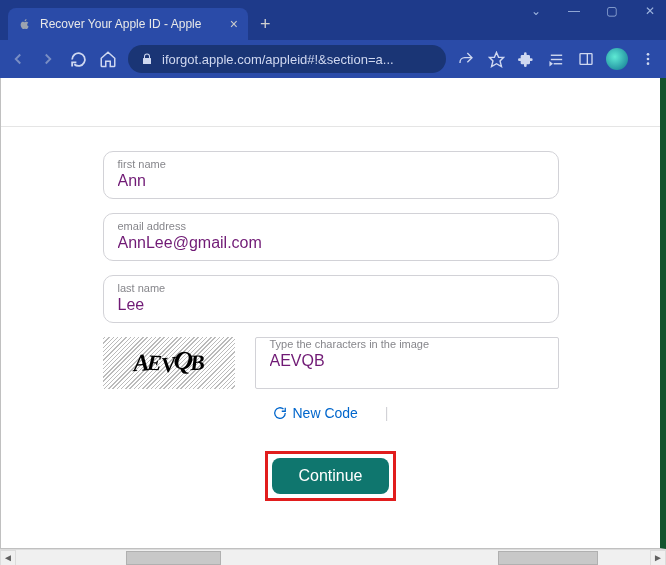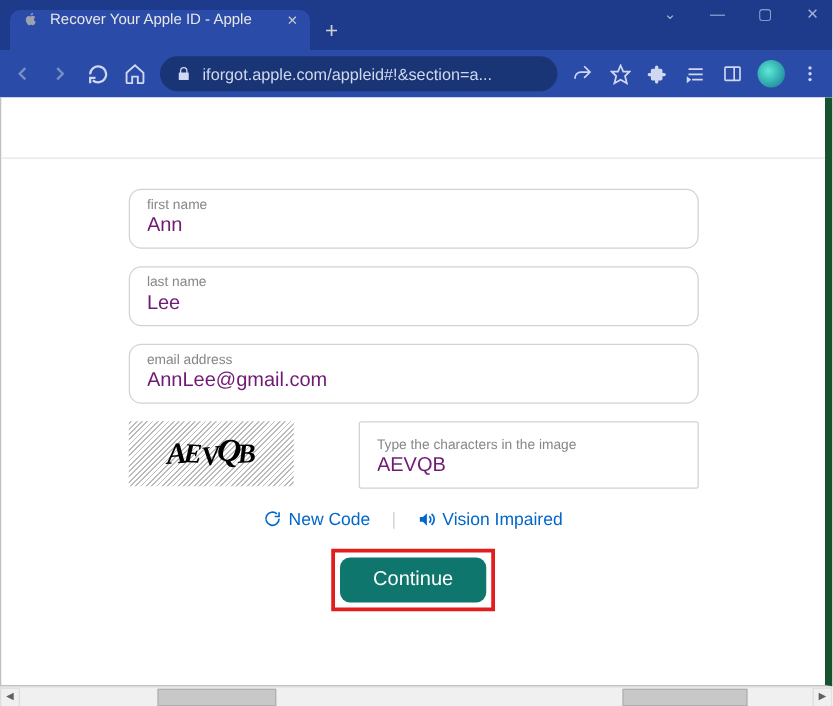--- a/index.html
+++ b/index.html
@@ -17,21 +17,21 @@
     display: flex;
     align-items: flex-end;
     padding-left: 8px;
     position: relative;
   }
   .tab {
     background: #2a4ba8;
     border-radius: 8px 8px 0 0;
     height: 32px;
     display: flex;
-    align-items: flex-start;
+    align-items: center;
     padding: 0 10px;
     gap: 8px;
     min-width: 240px;
     color: #e8e8e8;
     font-size: 12px;
   }
   .tab-title { flex: 1; white-space: nowrap; overflow: hidden; text-overflow: ellipsis; }
   .tab-icon {
     width: 14px; height: 14px;
     color: #9ca3af;
@@ -162,31 +162,30 @@
   }
   .captcha-text span:nth-child(1){transform:rotate(-4deg) scale(1.1);display:inline-block;}
   .captcha-text span:nth-child(2){transform:rotate(3deg);display:inline-block;}
   .captcha-text span:nth-child(3){transform:rotate(-6deg) translateY(2px);display:inline-block;}
   .captcha-text span:nth-child(4){transform:rotate(8deg) scale(1.2) translateY(-2px);display:inline-block;}
   .captcha-text span:nth-child(5){transform:rotate(-3deg);display:inline-block;}
   .captcha-field {
     flex: 1;
     border: 1px solid #d2d2d7;
     border-radius: 2px;
-    padding: 12px 14px 8px;
-    margin-left: 32px;
+    padding: 0 14px 8px;
   }
   .captcha-links {
     display: flex;
     justify-content: center;
     align-items: center;
-    gap: 17px;
+    gap: 27px;
     font-size: 14px;
     color: #06c;
-    margin-bottom: 16px;
+    margin-bottom: 30px;
   }
   .captcha-links .sep {
     color: #d2d2d7;
   }
   .link {
     display: flex;
     align-items: center;
     gap: 5px;
     cursor: pointer;
   }
@@ -323,27 +322,27 @@
 <div class="content-outer">
   <hr class="hr-top">
   <div class="form-wrap">
 
     <div class="field">
       <div class="field-label">first name</div>
       <input class="field-value" value="Ann" style="">
     </div>
 
     <div class="field">
+      <div class="field-label">email address</div>
+      <input class="field-value" value="AnnLee@gmail.com" style="">
+    </div>
+
+    <div class="field">
       <div class="field-label">last name</div>
       <input class="field-value" value="Lee" style="">
-    </div>
-
-    <div class="field">
-      <div class="field-label">email address</div>
-      <input class="field-value" value="AnnLee@gmail.com" style="">
     </div>
 
     <div class="captcha-row">
       <div class="captcha-img">
         <span class="captcha-text"><span>A</span><span>E</span><span>V</span><span>Q</span><span>B</span></span>
       </div>
       <div class="captcha-field">
         <div class="field-label">Type the characters in the image</div>
         <input class="field-value" value="AEVQB" style="">
       </div>
@@ -353,30 +352,20 @@
       <div class="link">
         <span class="link-icon">
           <svg viewBox="0 0 24 24" width="14" height="14" fill="none" stroke="currentColor" stroke-width="2.2">
               <path d="M21 12a9 9 0 1 1-3-6.7"></path>
               <polyline points="21 3 21 9 15 9"></polyline>
             </svg>
         </span>
         <span>New Code</span>
       </div>
       <span class="sep">|</span>
-      <div class="link">
-        <span class="link-icon">
-          <svg viewBox="0 0 24 24" width="15" height="15" fill="none" stroke="currentColor" stroke-width="2.2">
-              <path d="M3 9v6h4l5 5V4L7 9H3z" fill="currentColor" stroke="none"></path>
-              <path d="M15 8a5 5 0 0 1 0 8"></path>
-              <path d="M18 5a9 9 0 0 1 0 14"></path>
-            </svg>
-        </span>
-        <span>Vision Impaired</span>
-      </div>
     </div>
 
     <div class="continue-wrap">
       <div class="continue-highlight">
         <button class="continue-btn">Continue</button>
       </div>
     </div>
 
   </div>
 </div>

